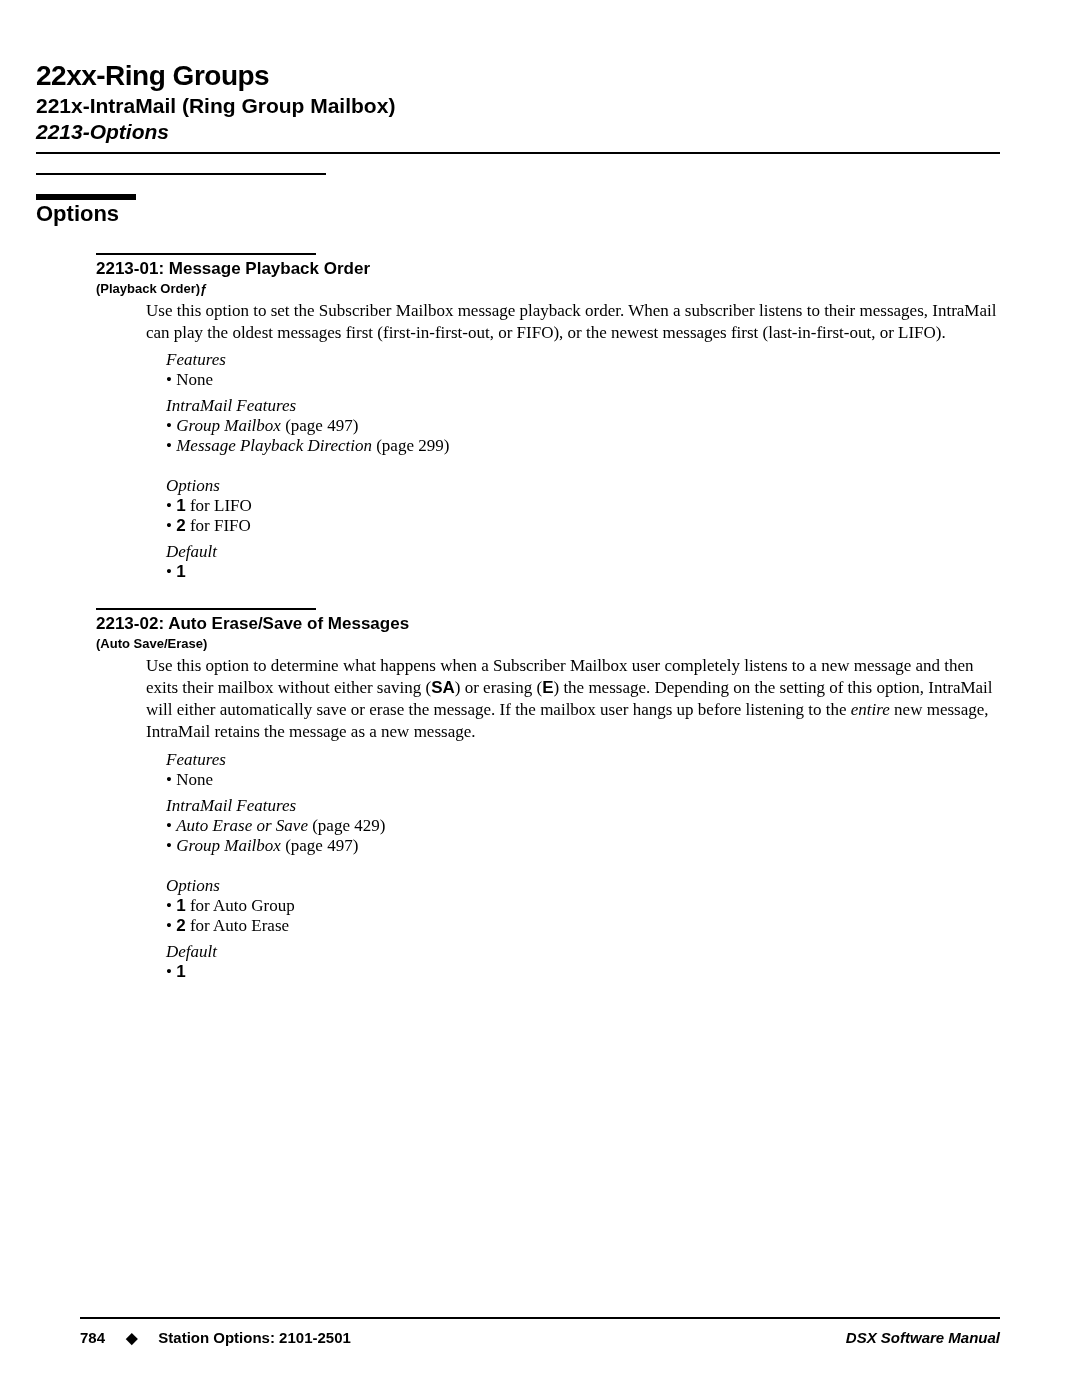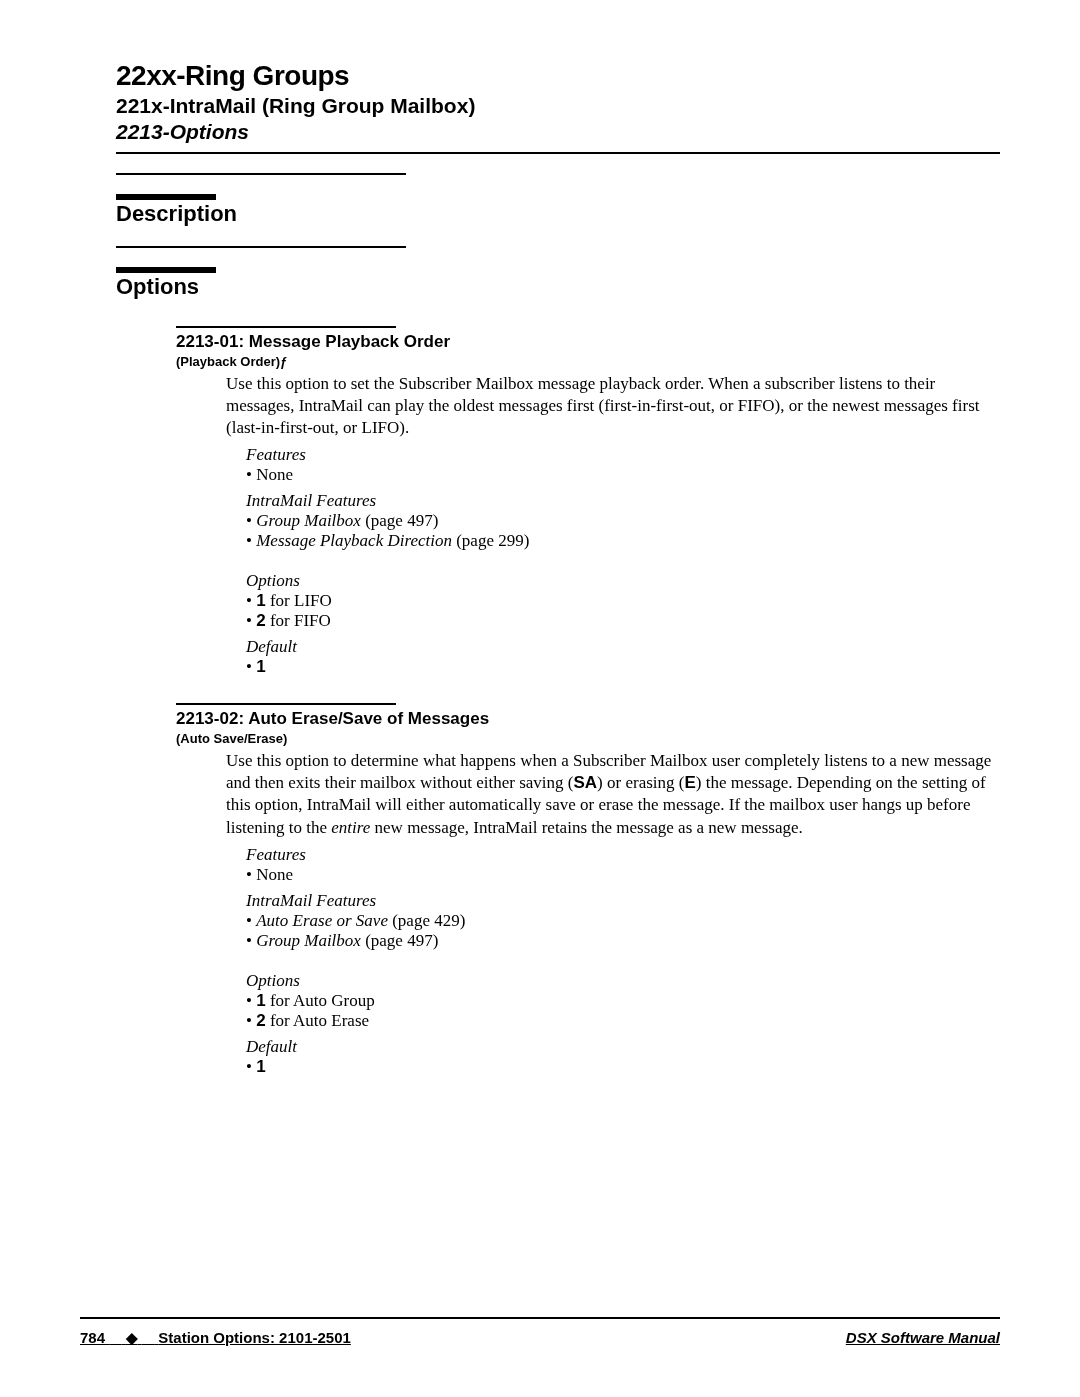--- a/index.html
+++ b/index.html
@@ -1,17 +1,17 @@
 <!DOCTYPE html>
 <html><head>
 <meta charset="utf-8">
 <style>
   * { box-sizing: border-box; margin: 0; padding: 0; }
   html, body { width: 1080px; height: 1397px; background: #fff; font-family: "Times New Roman", Times, serif; color: #000; }
-  .page { padding: 60px 80px 50px 116px; position: relative; height: 100%; }
+  .page { padding: 60px 80px 50px 36px; position: relative; height: 100%; }
   .hdr-title { font-family: Arial, Helvetica, sans-serif; font-weight: 900; font-size: 28px; letter-spacing: -0.5px; }
   .hdr-sub { font-family: Arial, Helvetica, sans-serif; font-weight: 900; font-size: 21px; margin-top: 2px; }
   .hdr-opt { font-family: Arial, Helvetica, sans-serif; font-weight: 700; font-style: italic; font-size: 21px; margin-top: 2px; }
   .hdr-rule { height: 2px; background: #000; margin-top: 8px; }
 
   .section-title-wrap { margin-top: 40px; position: relative; }
   .section-bar { height: 6px; width: 100px; background: #000; margin-bottom: 1px; }
   .section-title { font-family: Arial, Helvetica, sans-serif; font-weight: 900; font-size: 22px; display: inline-block; padding-right: 10px; }
   .section-rule-over { position: absolute; left: 0; top: -28px; width: 290px; border-top: 2px solid #000; }
 
@@ -27,44 +27,37 @@
   .para .ital { font-style: italic; }
 
   .label-under { font-style: italic; font-size: 17px; margin-left: 130px; margin-top: 6px; }
   ul.bullets { list-style: none; margin-left: 130px; font-size: 17px; }
   ul.bullets li::before { content: "•  "; }
   ul.bullets li .bold { font-family: Arial, Helvetica, sans-serif; font-weight: 700; }
   ul.bullets li .ital { font-style: italic; }
 
   .footer { position: absolute; left: 80px; right: 80px; bottom: 50px; }
   .footer-rule { height: 2px; background: #000; margin-bottom: 10px; }
-  .footer-row { display: flex; justify-content: space-between; font-family: Arial, Helvetica, sans-serif; font-size: 15px; text-decoration: underline; }
+  .footer-row { display: flex; justify-content: space-between; font-family: Arial, Helvetica, sans-serif; font-size: 15px; }
   .footer-left { font-weight: 700; }
   .footer-right { font-weight: 700; font-style: italic; }
   .diamond { font-family: Arial, sans-serif; }
 </style>
 </head>
 <body>
 
 <div class="page">
 
   <div>
     <div class="hdr-title">22xx-Ring Groups</div>
     <div class="hdr-sub">221x-IntraMail (Ring Group Mailbox)</div>
     <div class="hdr-opt">2213-Options</div>
     <div class="hdr-rule"></div>
   </div>
 
-  <div class="section-title-wrap">
-    <div class="section-bar"></div>
-    <div style="position:relative;">
-      <div class="section-rule-over"></div>
-    </div>
-    <div class="section-title">Description</div>
-  </div>
 
   <div class="section-title-wrap">
     <div class="section-bar"></div>
     <div style="position:relative;">
       <div class="section-rule-over"></div>
     </div>
     <div class="section-title">Options</div>
   </div>
 
   <div class="subsection-rule"></div>

